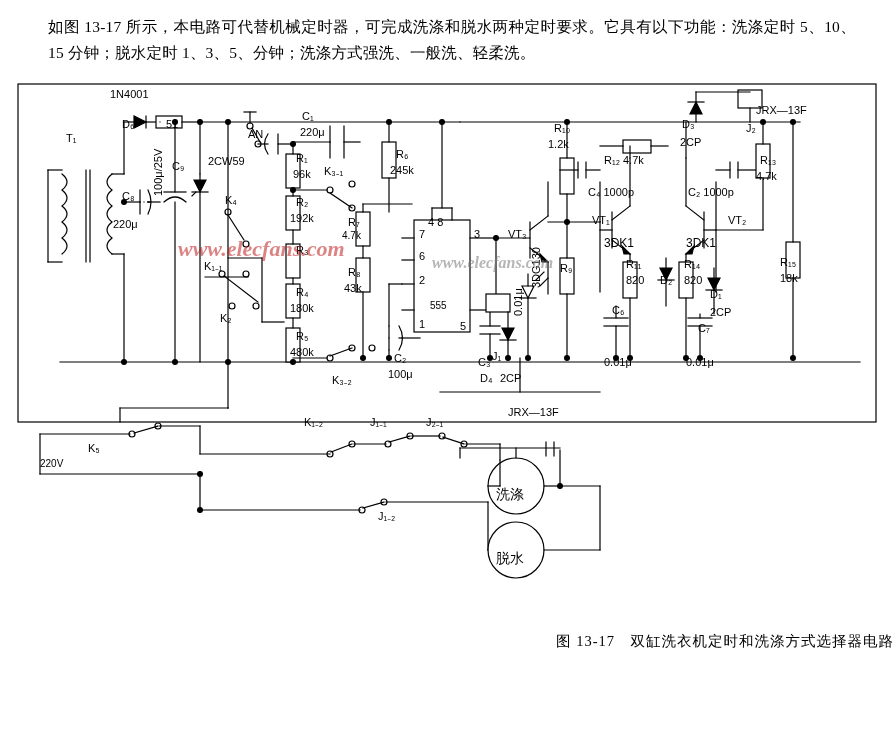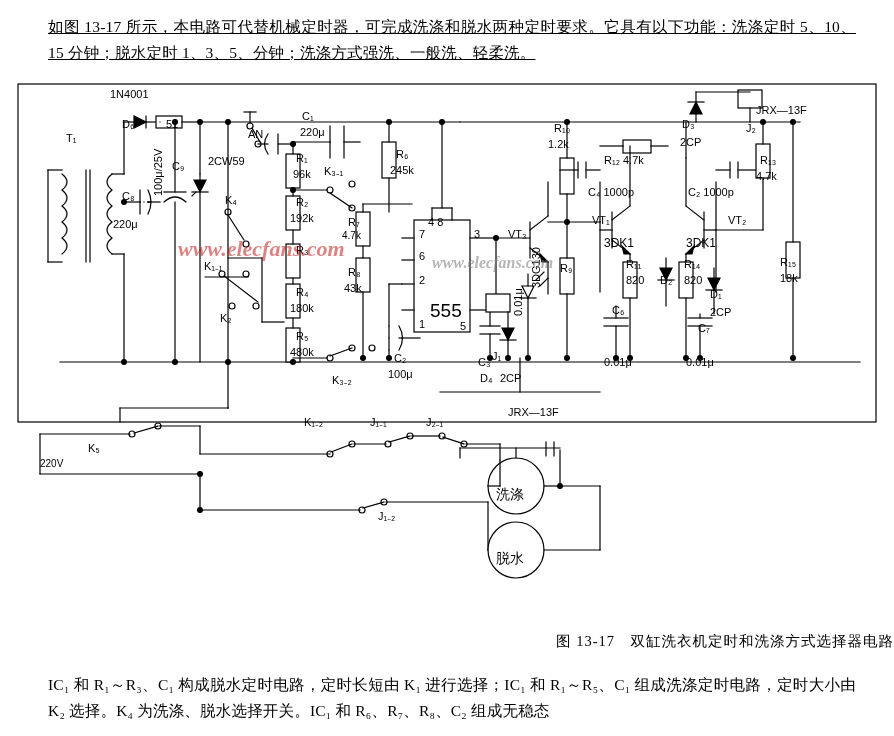--- a/index.html
+++ b/index.html
@@ -1,19 +1,19 @@
 <!DOCTYPE html>
 <html><head>
 <meta charset="utf-8">
 <style>
   html,body{margin:0;padding:0;background:#ffffff;}
   body{width:894px;height:736px;position:relative;font-family:"Liberation Serif",serif;color:#000;overflow:hidden;}
   .page{position:relative;width:894px;height:736px;}
   .para{position:absolute;font-size:15.5px;line-height:26px;letter-spacing:0.2px;text-align:justify;}
-  #intro{left:48px;top:14px;width:808px;text-decoration:underline;}
+  #intro{left:48px;top:14px;width:808px;}
   #outro{left:48px;top:672px;width:808px;}
   .caption{position:absolute;left:0;top:632px;width:894px;text-align:right;font-size:14.5px;letter-spacing:1px;}
   #sch{position:absolute;left:0;top:62px;width:894px;height:570px;}
   .wm{position:absolute;font-family:"Liberation Serif",serif;font-weight:bold;font-style:italic;color:rgba(190,30,30,0.55);pointer-events:none;}
   #wm1{left:178px;top:236px;font-size:22px;}
   #wm2{left:432px;top:254px;font-size:16px;color:rgba(120,120,120,0.55);}
   .lbl{position:absolute;font-size:11px;font-family:"Liberation Sans",sans-serif;white-space:nowrap;}
   .lbl.sm{font-size:10px;}
 </style>
 </head>
@@ -386,21 +386,21 @@
   <div class="lbl" style="left:332px;top:372px">K₃₋₂</div>
   <div class="lbl" style="left:302px;top:110px">C₁</div>
   <div class="lbl" style="left:300px;top:126px">220μ</div>
   <div class="lbl" style="left:248px;top:128px">AN</div>
   <div class="lbl" style="left:396px;top:148px">R₆</div>
   <div class="lbl" style="left:390px;top:164px">245k</div>
   <div class="lbl" style="left:348px;top:216px">R₇</div>
   <div class="lbl sm" style="left:342px;top:230px">4.7k</div>
   <div class="lbl" style="left:348px;top:266px">R₈</div>
   <div class="lbl" style="left:344px;top:282px">43k</div>
-  <div class="lbl" style="left:430px;top:300px;font-size:19px">555</div>
+  <div class="lbl" style="left:430px;top:300px;font-size:10px">555</div>
   <div class="lbl" style="left:428px;top:216px">4   8</div>
   <div class="lbl" style="left:419px;top:228px">7</div>
   <div class="lbl" style="left:419px;top:250px">6</div>
   <div class="lbl" style="left:419px;top:274px">2</div>
   <div class="lbl" style="left:419px;top:318px">1</div>
   <div class="lbl" style="left:474px;top:228px">3</div>
   <div class="lbl" style="left:460px;top:320px">5</div>
   <div class="lbl" style="left:394px;top:352px">C₂</div>
   <div class="lbl" style="left:388px;top:368px">100μ</div>
   <div class="lbl" style="left:478px;top:356px">C₃</div>
@@ -446,14 +446,13 @@
   <div class="lbl" style="left:378px;top:508px">J₁₋₂</div>
   <div class="lbl" style="left:88px;top:442px">K₅</div>
   <div class="lbl" style="left:40px;top:458px;font-size:10px">220V</div>
   <div class="lbl" style="left:496px;top:486px;font-size:14px">洗涤</div>
   <div class="lbl" style="left:496px;top:550px;font-size:14px">脱水</div>
 
   <div class="wm" id="wm1">www.elecfans.com</div>
   <div class="wm" id="wm2">www.elecfans.com</div>
 
   <div class="caption">图 13-17　双缸洗衣机定时和洗涤方式选择器电路</div>
-  <div class="para" id="outro">IC₁ 和 R₁～R₃、C₁ 构成脱水定时电路，定时长短由 K₁ 进行选择；IC₁ 和 R₁～R₅、C₁ 组成洗涤定时电路，定时大小由 K₂ 选择。K₄ 为洗涤、脱水选择开关。IC₁ 和 R₆、R₇、R₈、C₂ 组成无稳态</div>
 </div>
 
 </body></html>

